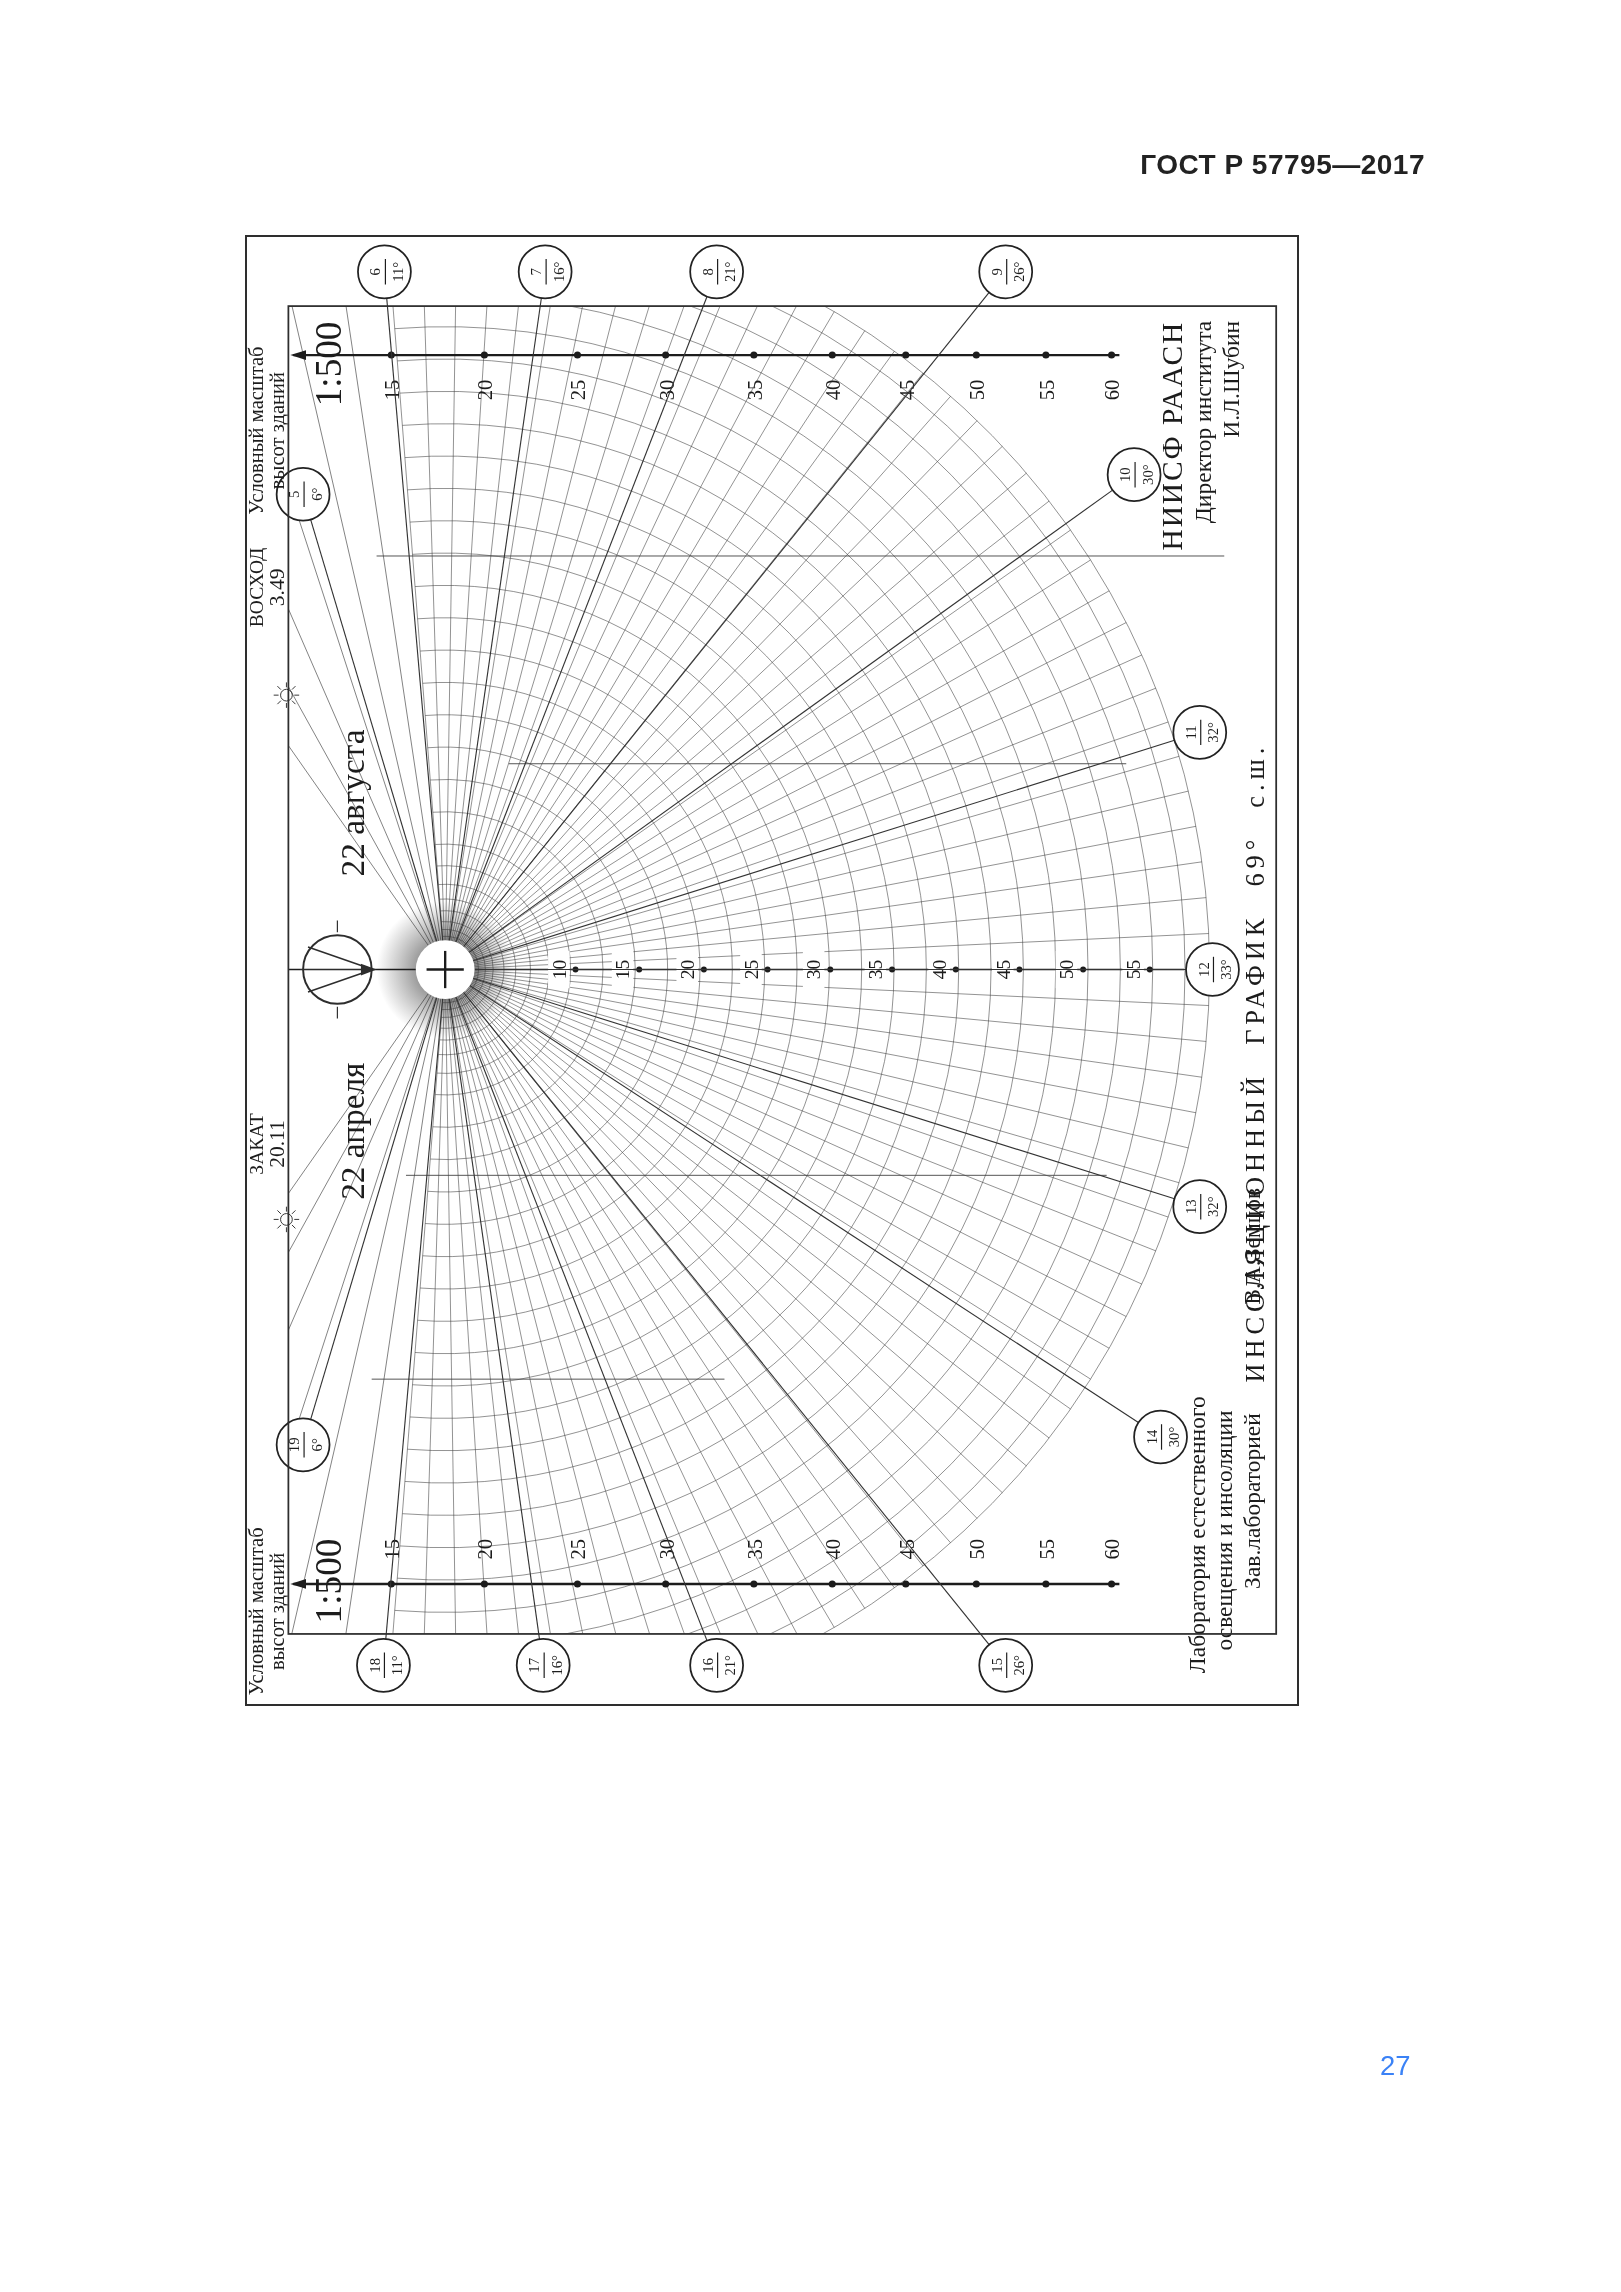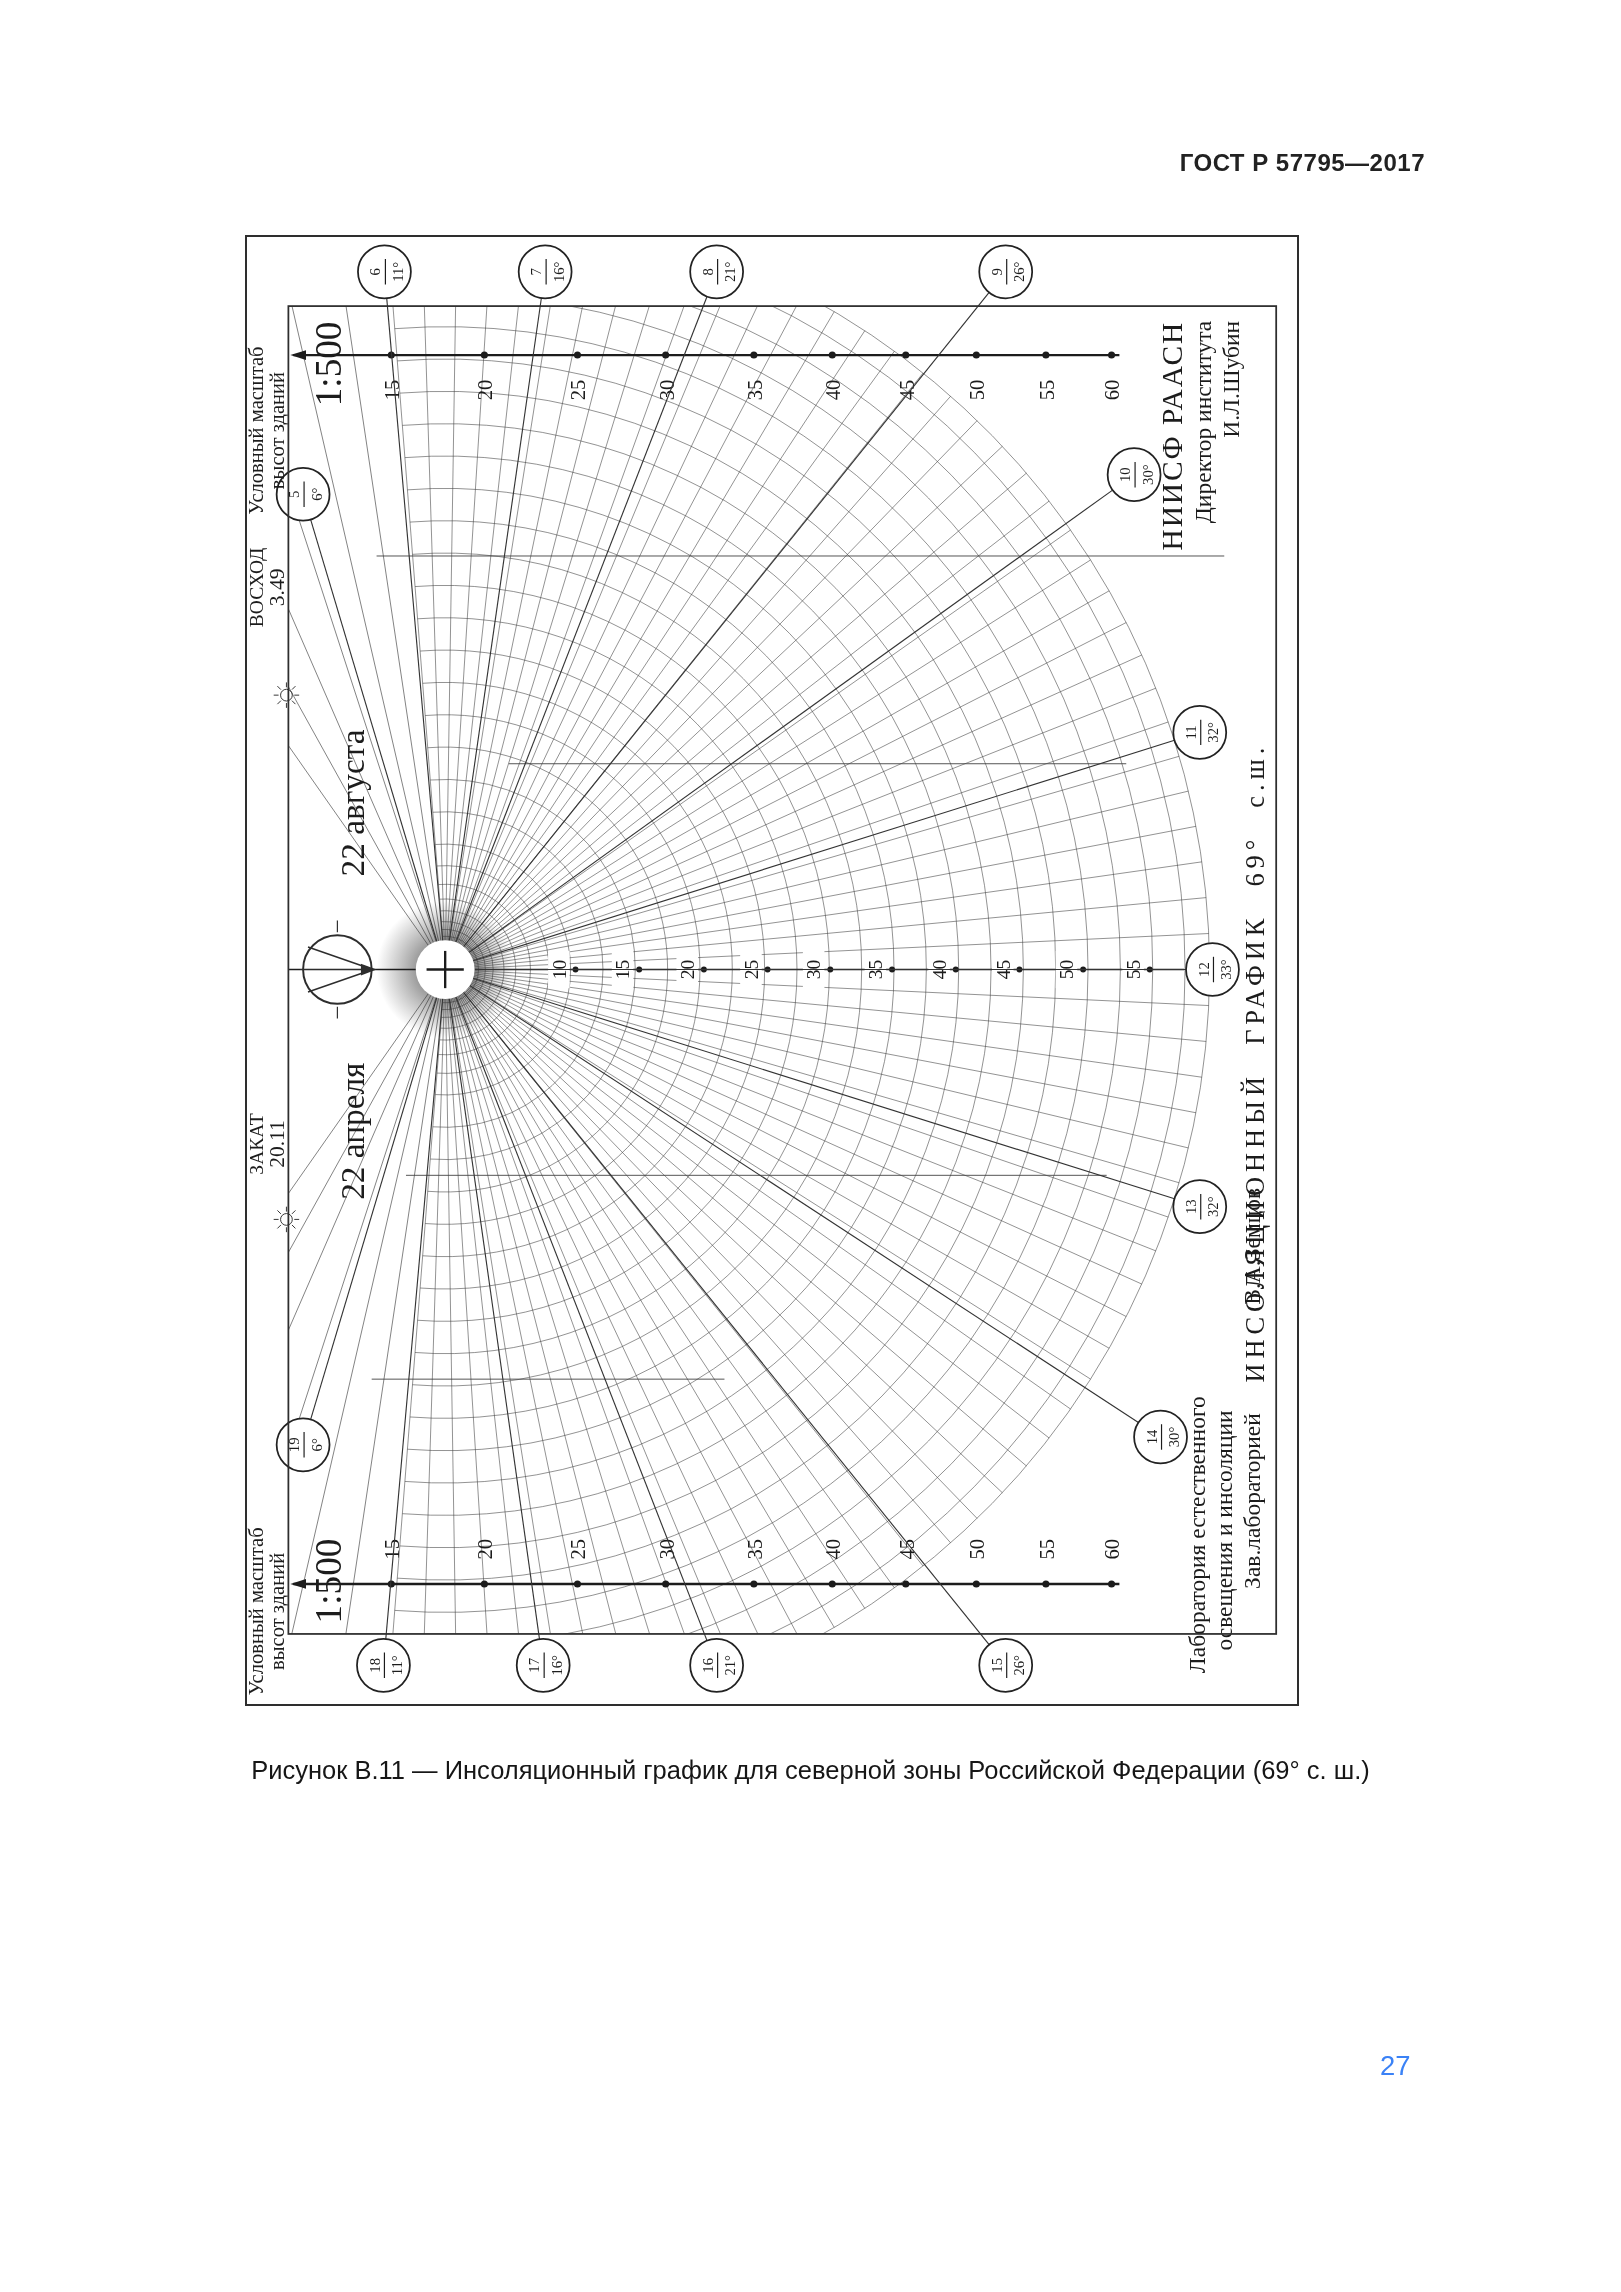--- a/index.html
+++ b/index.html
@@ -1,18 +1,18 @@
 <!DOCTYPE html>
 <html><head>
 <meta charset="utf-8">
 <style>
   html,body{margin:0;padding:0;background:#ffffff;}
   .page{position:relative;width:1621px;height:2293px;background:#ffffff;overflow:hidden;
         font-family:"Liberation Sans",sans-serif;color:#1a1a1a;}
-  .header{position:absolute;top:149px;right:196px;font-size:24px;font-weight:bold;
+  .header{position:absolute;top:149px;right:196px;font-size:28px;font-weight:bold;
           letter-spacing:0.5px;color:#222;}
   .figure-box{position:absolute;left:245px;top:235px;width:1050px;height:1467px;
               border:2.9px solid #2e2e2e;background:#fff;}
   .chart-canvas{position:absolute;left:50%;top:50%;width:1467px;height:1050px;
                 transform:translate(-50%,-50%) rotate(-90deg);}
   .caption{position:absolute;left:0;right:0;top:1756px;text-align:center;font-size:25.5px;color:#161616;}
   .page-number{position:absolute;left:1380px;top:2050px;font-size:27.4px;color:#3b82f6;}
 </style>
 </head>
 <body>
@@ -404,16 +404,15 @@
             <text x="32" y="977" font-size="24" font-family="&quot;Liberation Serif&quot;,serif" fill="#1c1c1c" text-anchor="start">Лаборатория естественного</text>
             <text x="55" y="1005" font-size="24" font-family="&quot;Liberation Serif&quot;,serif" fill="#1c1c1c" text-anchor="start">освещения и инсоляции</text>
             <text x="118" y="1033" font-size="24" font-family="&quot;Liberation Serif&quot;,serif" fill="#1c1c1c" text-anchor="start">Зав.лабораторией</text>
             <text x="408" y="1033" font-size="24" font-family="&quot;Liberation Serif&quot;,serif" fill="#1c1c1c" text-anchor="start">В.А.Земцов</text>
           </g>
           <rect x="72" y="42" width="1355" height="1008" fill="none" stroke="#2e2e2e" stroke-width="1.8"></rect>
         </svg>
     </div>
   </div>
 
-  <div class="caption">Рисунок В.11 — Инсоляционный график для северной зоны Российской Федерации (69° с. ш.)</div>
   <div class="page-number">27</div>
 </div>
 
 
 </body></html>

